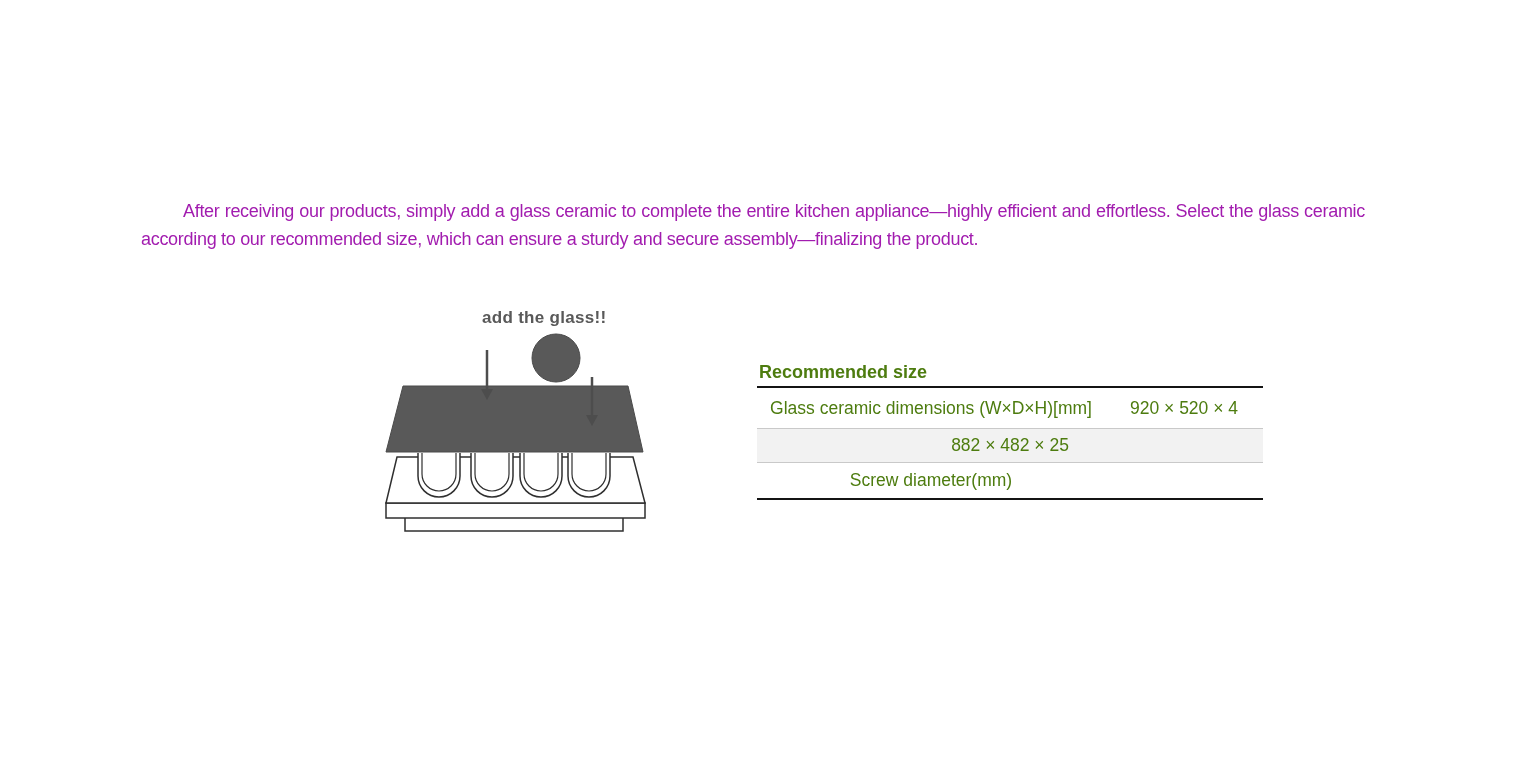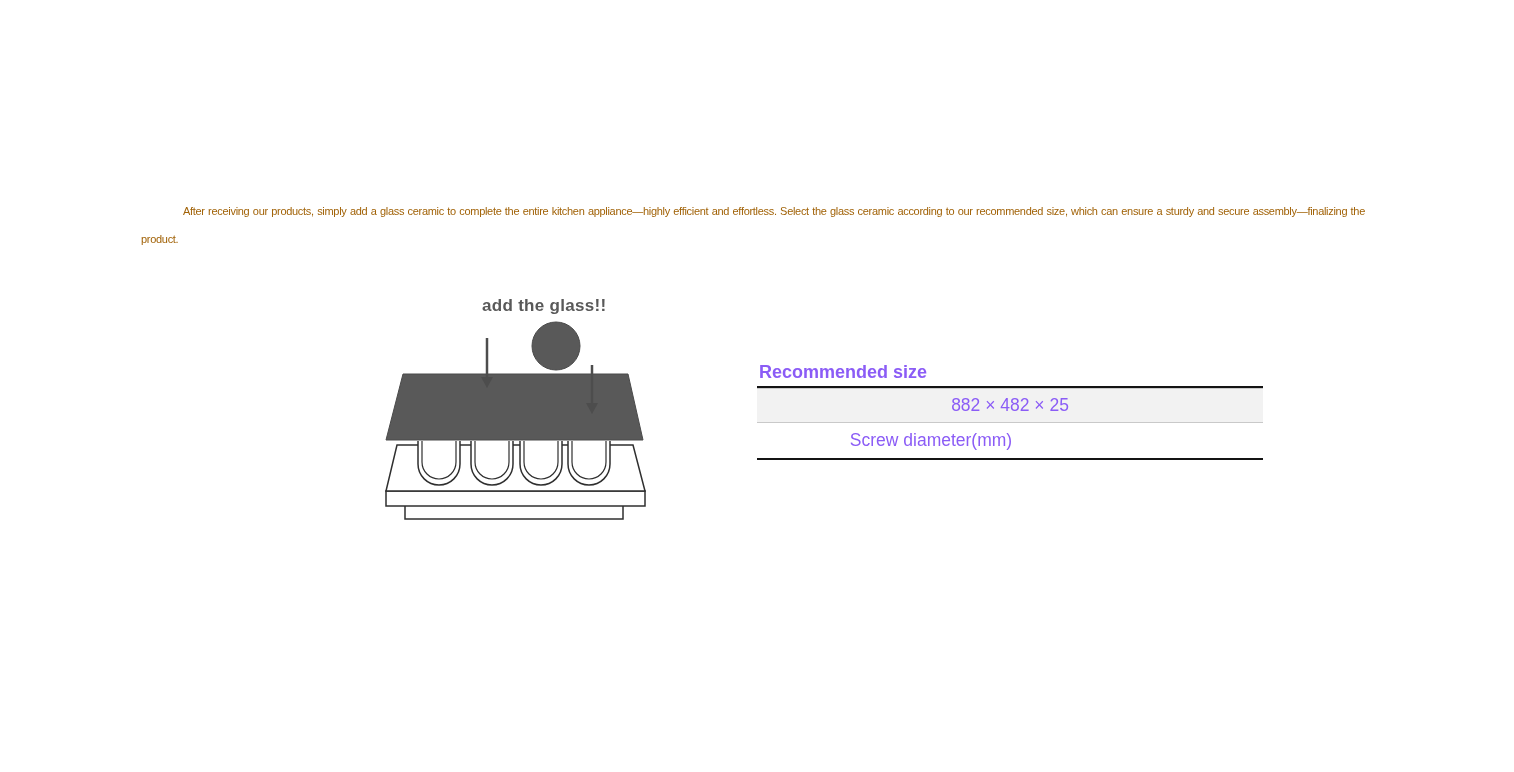--- a/index.html
+++ b/index.html
@@ -9,51 +9,51 @@
     font-family: "Liberation Sans", sans-serif;
     overflow: hidden;
     position: relative;
   }
 
   
   .intro {
     position: absolute;
     left: 141px; top: 197px;
     width: 1224px;
-    font-size: 11px;
+    font-size: 18px;
     line-height: 28px;
     letter-spacing: -0.3px;
-    color: #a16207;
+    color: #a21caf;
     text-align: justify;
     text-indent: 42px;
   }
 
   
   .illustration {
     position: absolute;
-    left: 375px; top: 288px;
+    left: 375px; top: 300px;
     width: 285px; height: 240px;
   }
   .illustration-caption {
     position: absolute;
     left: 107px; top: 8px;
     font-size: 17px;
     font-weight: bold;
     color: #595959;
     white-space: nowrap;
     letter-spacing: 0.3px;
   }
   .illustration svg { position: absolute; left: 0; top: 0; }
 
   
   .size-table {
     position: absolute;
     left: 757px; top: 361px;
     width: 506px;
-    color: #8b5cf6;
+    color: #4d7c0f;
   }
   .size-table .table-title {
     font-size: 18px;
     font-weight: bold;
     line-height: 23px;
     padding: 0 0 2px 2px;
     border-bottom: 2.5px solid #141414;
   }
   .size-table .row {
     display: flex;
@@ -110,20 +110,24 @@
       <polygon points="211,115 223,115 217,126" fill="#4d4d4d"></polygon>
     </g>
 
     <circle cx="181" cy="58" r="24" stroke="#4a4a4a" stroke-width="1" fill="#595959"></circle>
   </svg>
 </div>
 
 <div class="size-table">
   <div class="table-title">Recommended size</div>
 
+  <div class="row row-1">
+    <div class="cell-label">Glass ceramic dimensions (W×D×H)[mm]</div>
+    <div class="cell-value">920 × 520 × 4</div>
+  </div>
 
   <div class="row row-2">
     <div class="cell-value">882 × 482 × 25</div>
   </div>
 
   <div class="row row-3 table-bottom-rule">
     <div class="cell-label">Screw diameter(mm)</div>
     <div class="cell-value"></div>
   </div>
 </div>

